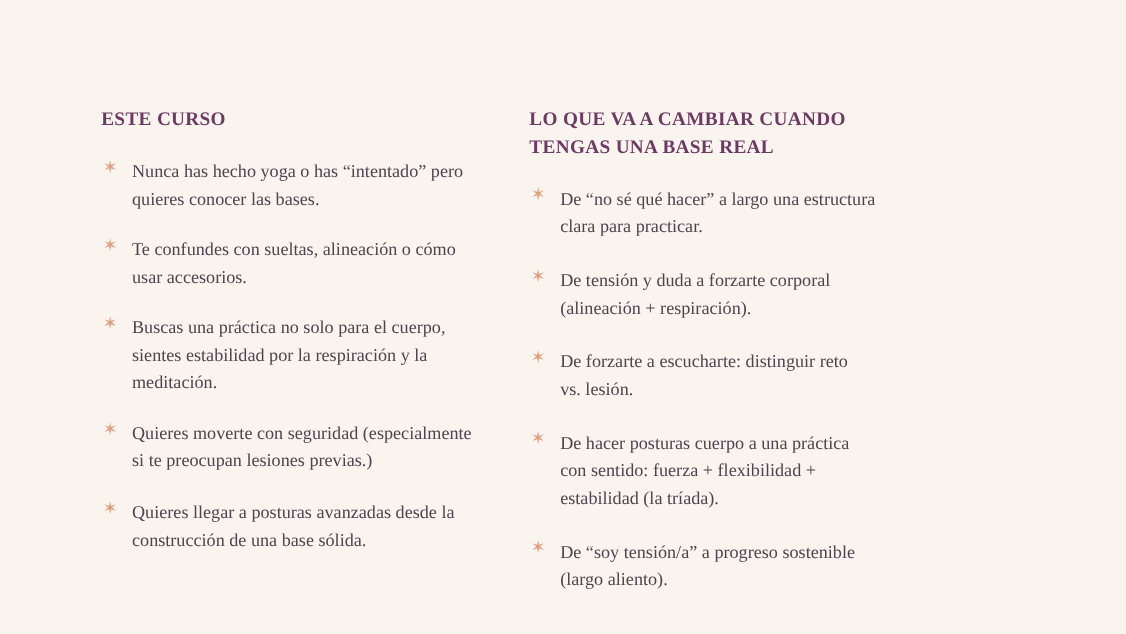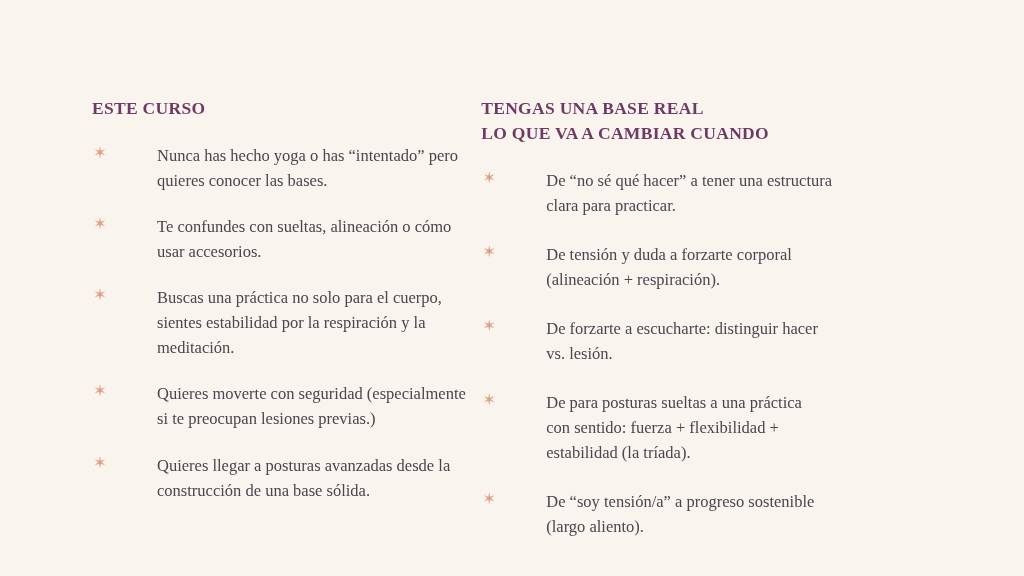--- a/index.html
+++ b/index.html
@@ -72,21 +72,21 @@
     left: 0;
     top: 2px;
     width: 16px;
     height: 16px;
     display: inline-block;
     color: #e0a183;
     line-height: 16px;
     font-size: 16px;
     text-align: center;
   }
-  .item-text { display: block; white-space: pre-line; margin-left: 37px; }
+  .item-text { display: block; white-space: pre-line; }
   .column-right ul.bullets li { margin-bottom: 24px; }
 </style>
 </head>
 <body>
 
 <div class="slide">
   <div class="columns">
 
     <div class="column column-left">
       <h2 class="col-heading">
@@ -117,42 +117,42 @@
         <li>
           <span class="star">✶</span>
           <span class="item-text">Quieres llegar a posturas avanzadas desde la
 construcción de una base sólida.</span>
         </li>
       </ul>
     </div>
 
     <div class="column column-right">
       <h2 class="col-heading">
+        <span class="hline">LO QUE VA A CAMBIAR CUANDO</span>
         <span class="hline">TENGAS UNA BASE REAL</span>
-        <span class="hline">LO QUE VA A CAMBIAR CUANDO</span>
       </h2>
       <ul class="bullets">
         <li>
           <span class="star">✶</span>
-          <span class="item-text">De “no sé qué hacer” a tener una estructura
+          <span class="item-text">De “no sé qué hacer” a largo una estructura
 clara para practicar.</span>
         </li>
         <li>
           <span class="star">✶</span>
           <span class="item-text">De tensión y duda a forzarte corporal
 (alineación + respiración).</span>
         </li>
         <li>
           <span class="star">✶</span>
-          <span class="item-text">De forzarte a escucharte: distinguir hacer
+          <span class="item-text">De forzarte a escucharte: distinguir reto
 vs. lesión.</span>
         </li>
         <li>
           <span class="star">✶</span>
-          <span class="item-text">De para posturas sueltas a una práctica
+          <span class="item-text">De hacer posturas cuerpo a una práctica
 con sentido: fuerza + flexibilidad +
 estabilidad (la tríada).</span>
         </li>
         <li>
           <span class="star">✶</span>
           <span class="item-text">De “soy tensión/a” a progreso sostenible
 (largo aliento).</span>
         </li>
       </ul>
     </div>

